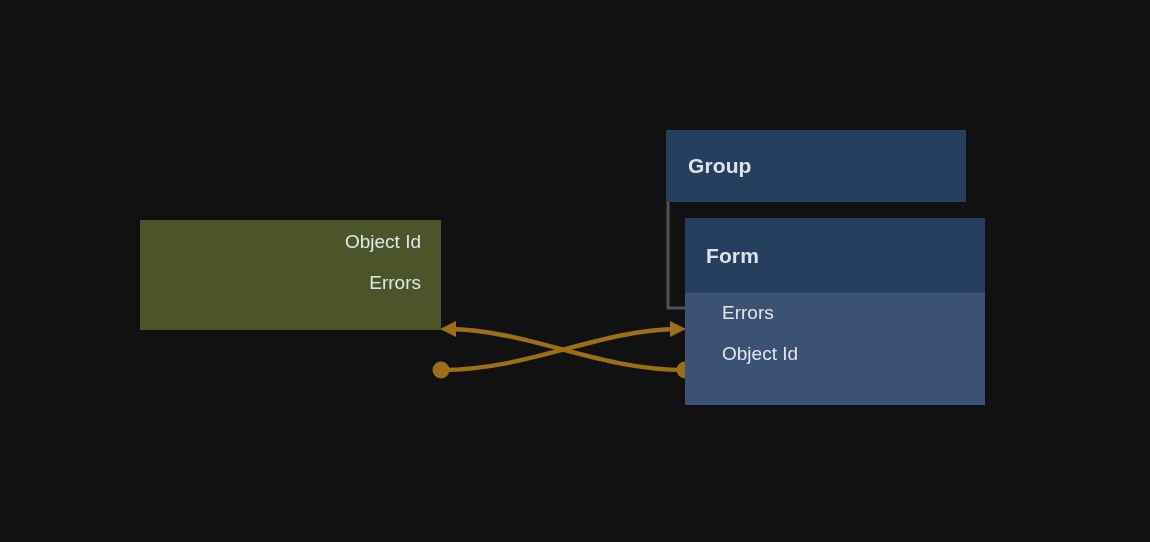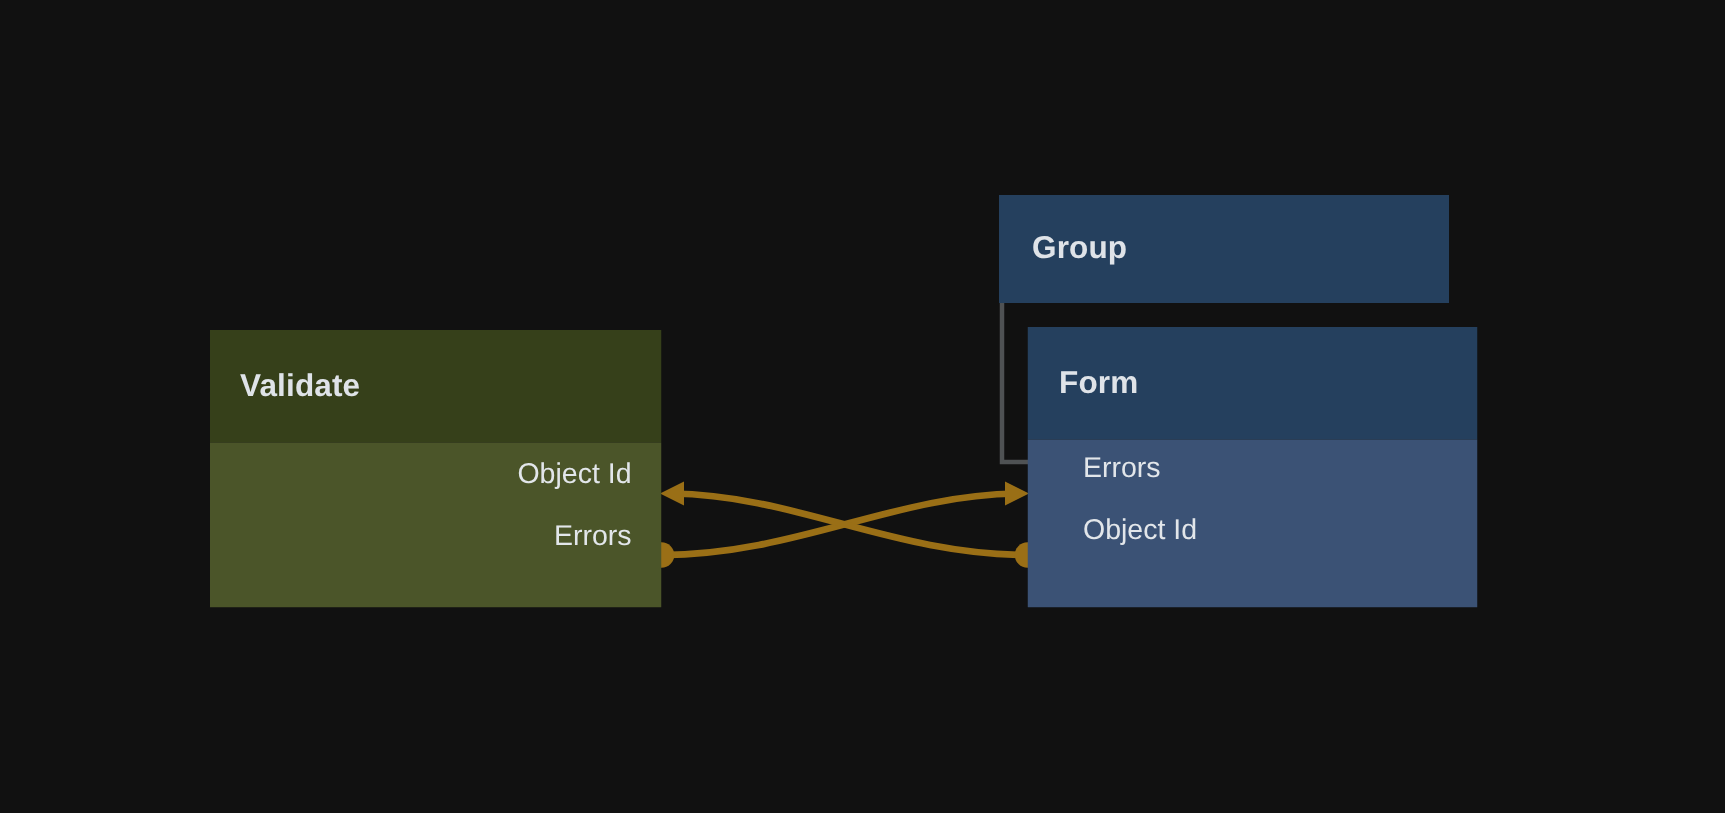--- a/index.html
+++ b/index.html
@@ -154,23 +154,20 @@
     <path d="M 440 329 L 456 321 L 456 337 Z" fill="#9a6f16"></path>
 
     <circle cx="685" cy="370" r="8.5" fill="#9a6f16"></circle>
   </svg>
 
   <svg id="group-tree-connector" style="left:660px; top:198px; width:40px; height:120px;" viewBox="0 0 40 120" width="40" height="120">
     <path d="M 8 4 L 8 110 L 26 110" fill="none" stroke="#4f5254" stroke-width="3"></path>
   </svg>
 
   <div class="node" id="node-validate">
-    <div class="node-header">
-      <span class="node-title">Validate</span>
-    </div>
     <div class="node-body">
       <div class="port-row" id="validate-port-objectid">
         <span class="port-label">Object Id</span>
       </div>
       <div class="port-row" id="validate-port-errors">
         <span class="port-label">Errors</span>
       </div>
     </div>
   </div>
 

